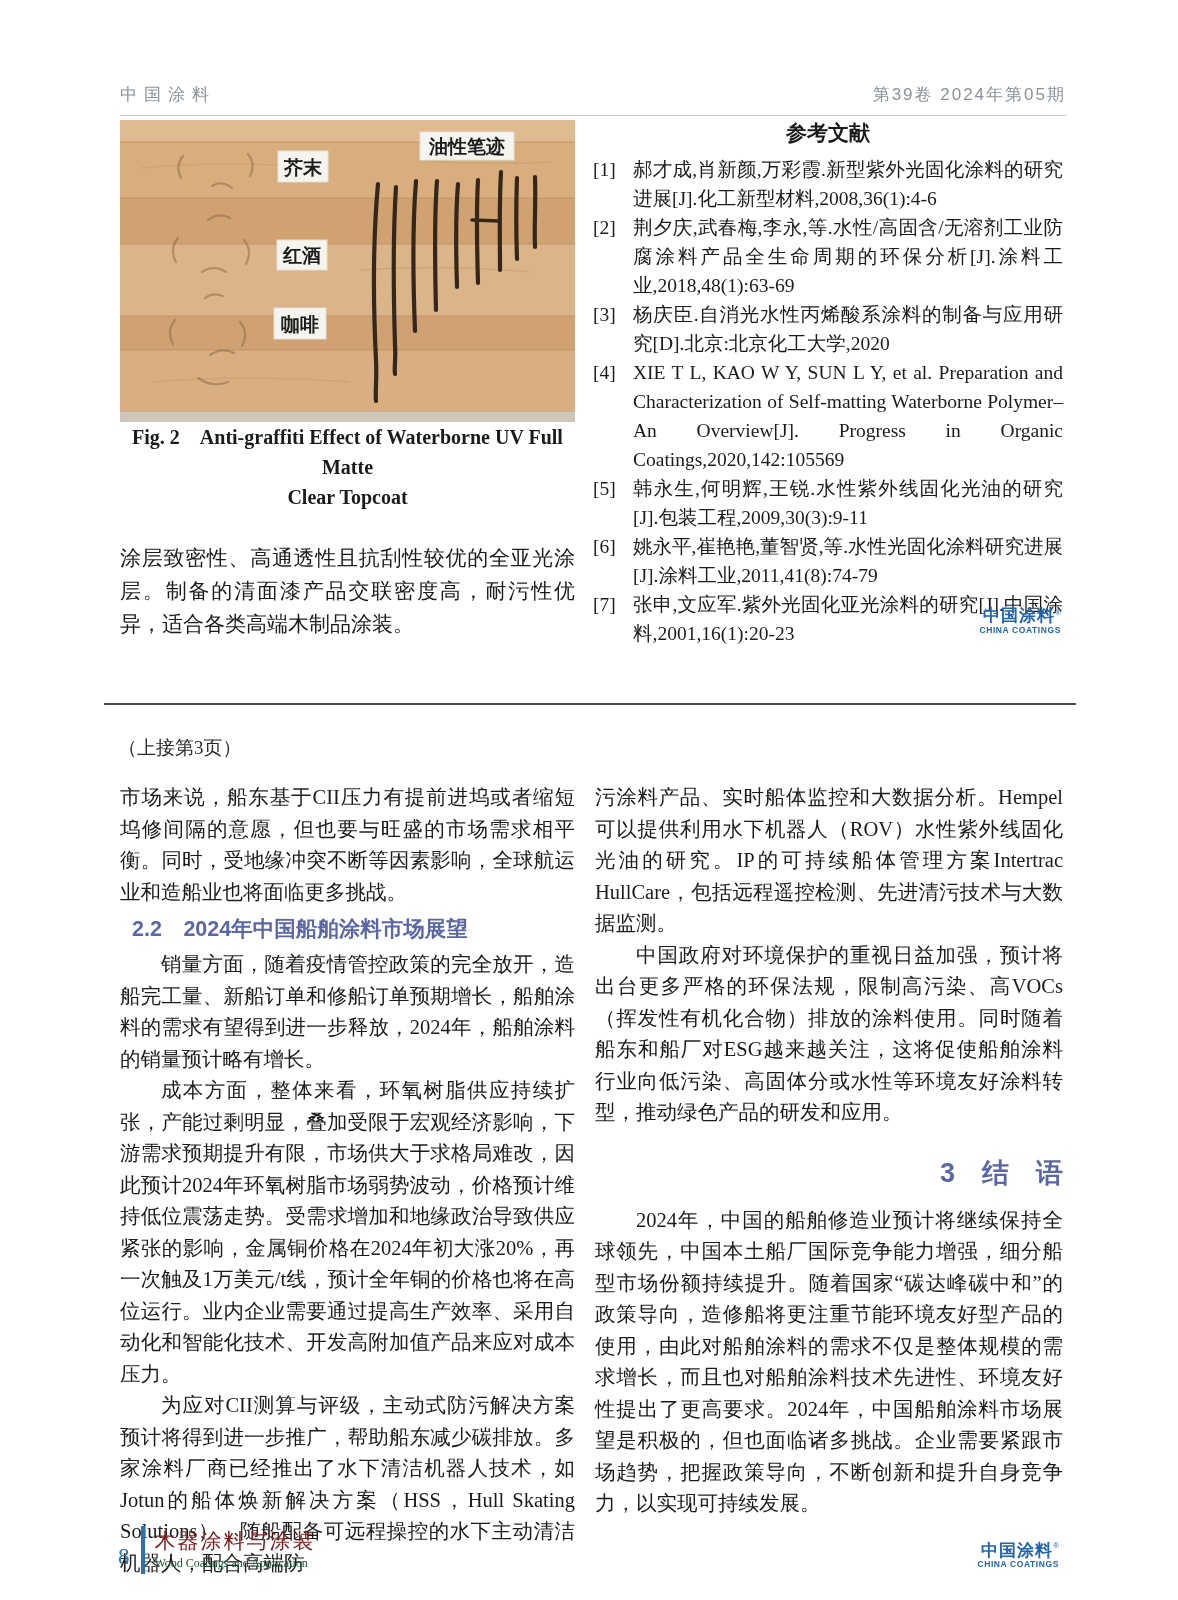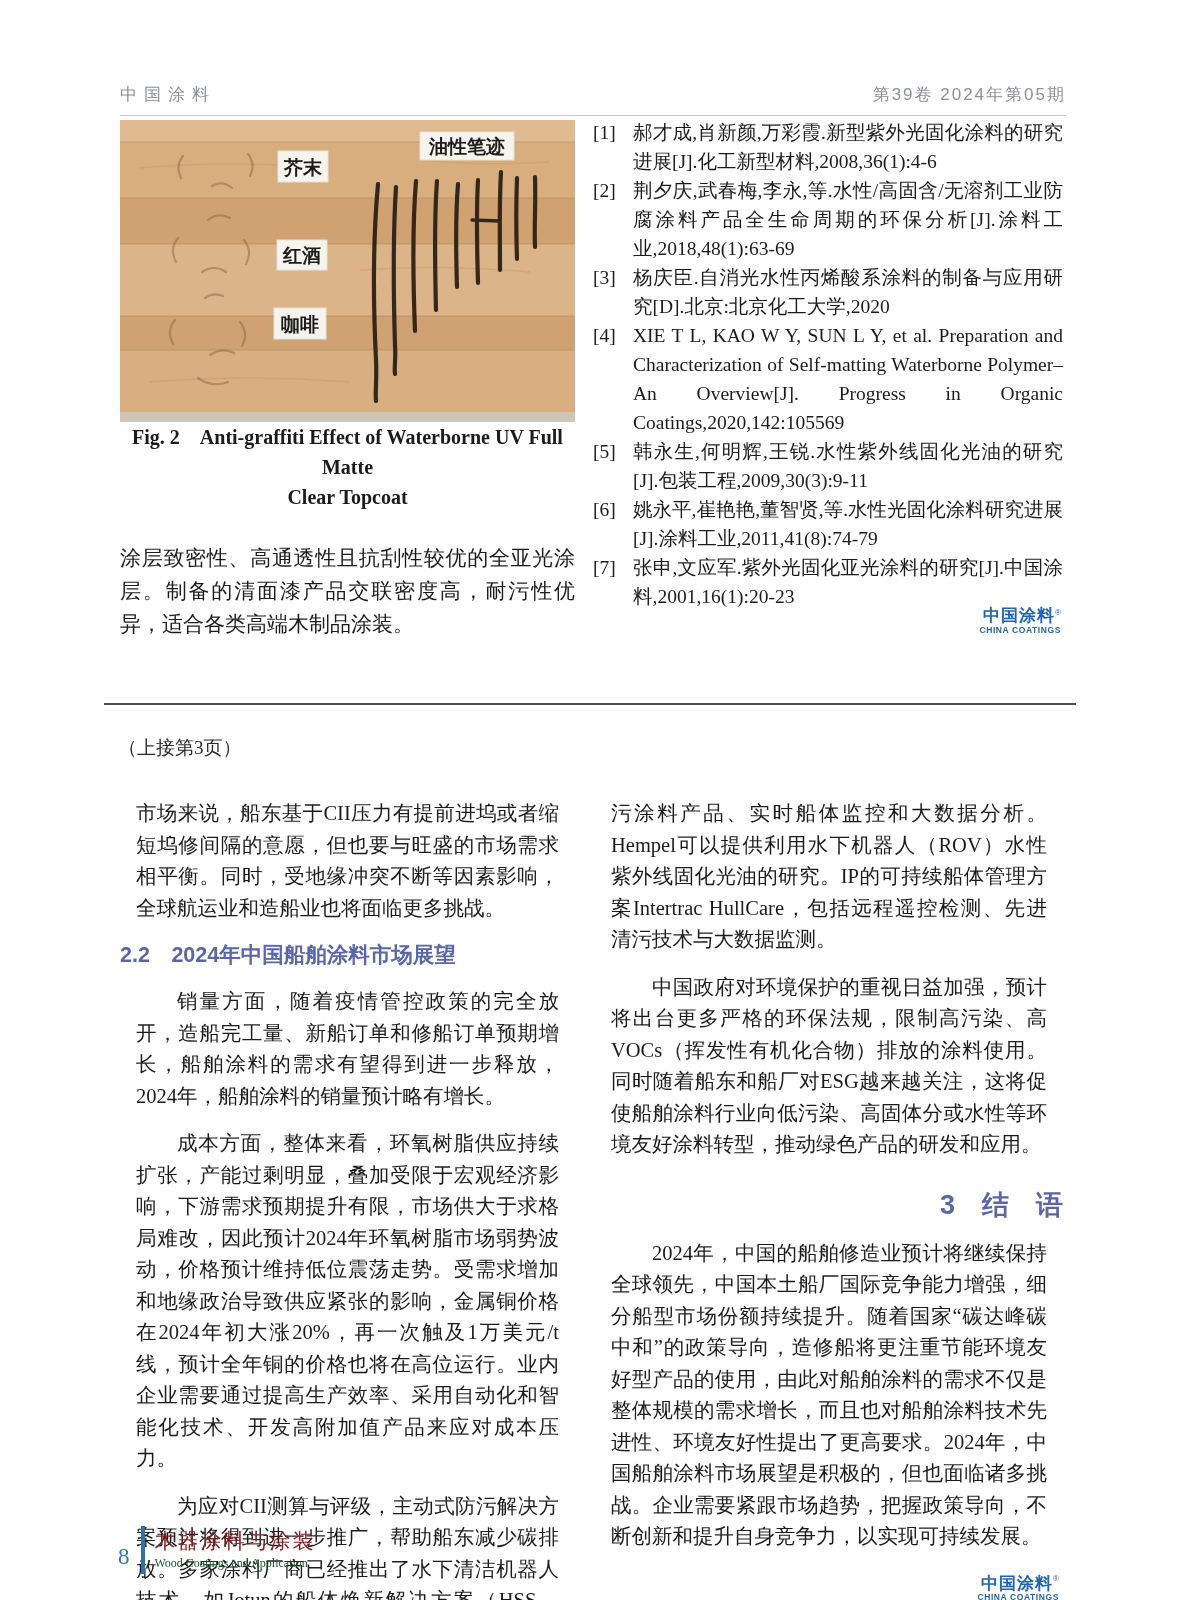--- a/index.html
+++ b/index.html
@@ -39,26 +39,26 @@
   .logo-refs{position:absolute;right:2px;top:489px;}
   .logo-body{margin:18px 4px 0 auto;}
   
   .divider{position:absolute;left:104px;right:102px;top:703px;border-top:2px solid #4d4d4d;}
   .note{position:absolute;left:118px;top:735px;font-size:19px;color:#2a2a2a;}
   
   .bodycols{position:absolute;left:120px;top:782px;width:943px;display:flex;gap:20px;}
   .col{font-size:20.5px;line-height:31.5px;text-align:justify;}
   .col-l{width:455px;}
   .col-r{width:468px;}
-  .col p{margin:16px;}
+  .col p{margin:0;}
   .col p.ind{text-indent:2em;}
   .h22{
     font-family:"Liberation Sans","DejaVu Sans",sans-serif;
     color:#5b66a4;font-size:21.5px;font-weight:600;line-height:30px;
-    margin:6px 0 5px 0;text-align:left;
+    margin:6px 0 5px 12px;text-align:left;
   }
   .h3{
     font-family:"Liberation Sans","DejaVu Sans",sans-serif;
     color:#5b66a4;font-size:27px;font-weight:600;line-height:34px;
     margin:27px 0 15px 0;text-align:right;
   }
   
   .footer{position:absolute;left:118px;top:1526px;display:flex;align-items:center;}
   .pagenum{font-size:23px;color:#2e75b6;margin-right:11px;align-self:flex-end;line-height:1;padding-bottom:6px;}
   .fbar{width:4px;height:48px;background:#2e72b0;margin-right:10px;}
@@ -139,20 +139,21 @@
         <rect x="154" y="188" width="52" height="31" fill="#f5f4ef" stroke="#e3e1da"></rect>
         <text x="180" y="211" text-anchor="middle" font-size="19" font-weight="600" fill="#1c1c1c">咖啡</text>
       </g>
     </svg>
     <div class="cap-en">Fig. 2　Anti-graffiti Effect of Waterborne UV Full Matte</div>
     <div class="cap-en">Clear Topcoat</div>
     <p class="intro-p">涂层致密性、高通透性且抗刮性较优的全亚光涂层。制备的清面漆产品交联密度高，耐污性优异，适合各类高端木制品涂装。</p>
   </div>
 
   <div class="top-right">
+    <div class="ref-title">参考文献</div>
     <ul class="ref-list">
       <li class="ref-item">
         <span class="ref-num">[1]</span>
         <span class="ref-text">郝才成,肖新颜,万彩霞.新型紫外光固化涂料的研究进展[J].化工新型材料,2008,36(1):4-6</span>
       </li>
       <li class="ref-item">
         <span class="ref-num">[2]</span>
         <span class="ref-text">荆夕庆,武春梅,李永,等.水性/高固含/无溶剂工业防腐涂料产品全生命周期的环保分析[J].涂料工业,2018,48(1):63-69</span>
       </li>
       <li class="ref-item">

